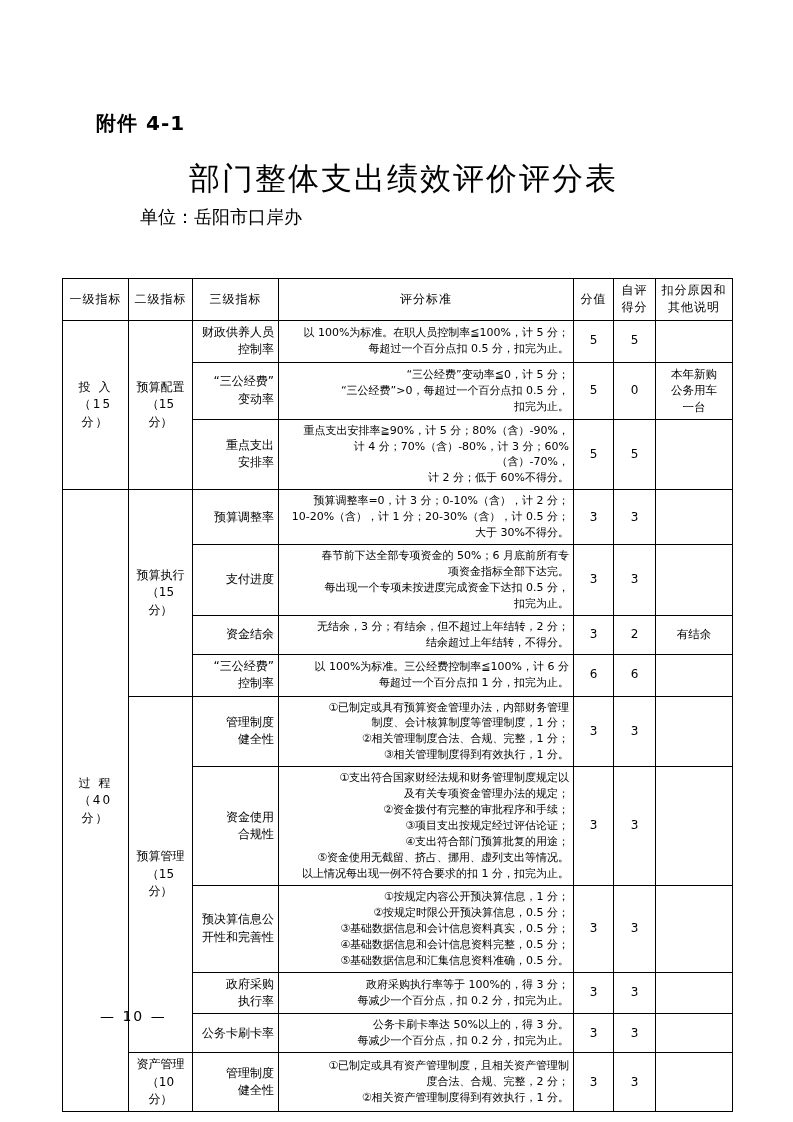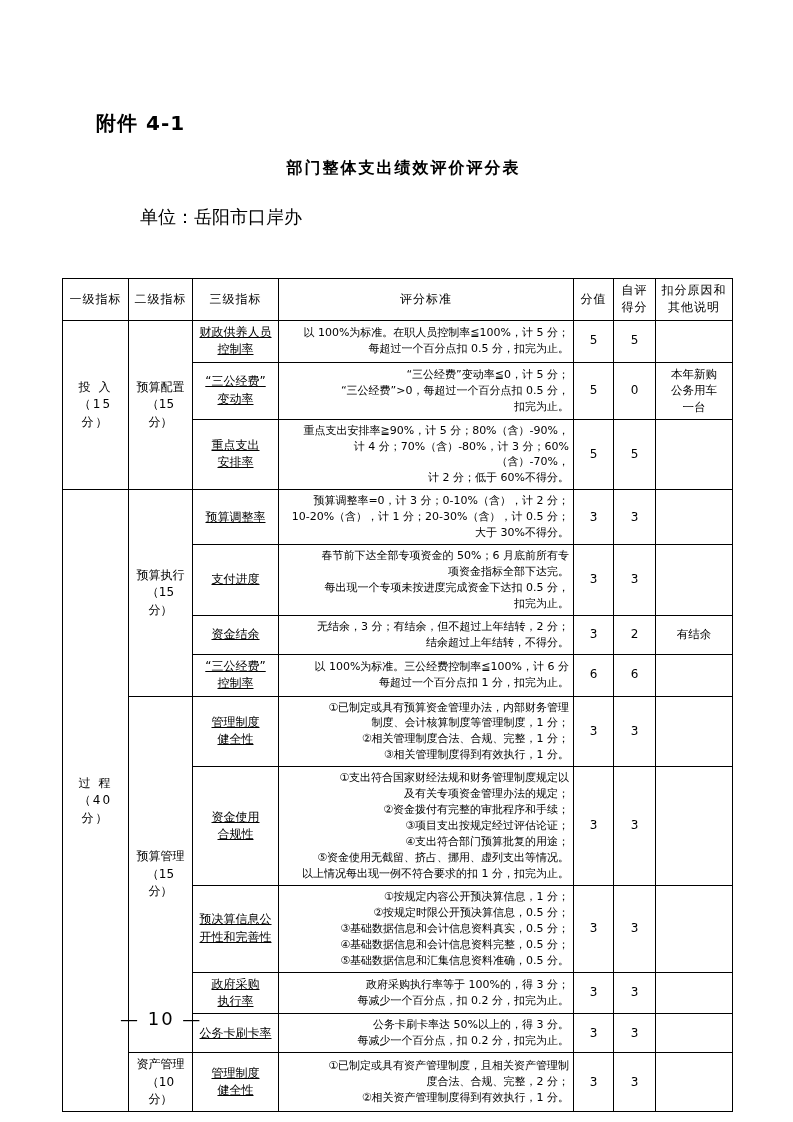--- a/index.html
+++ b/index.html
@@ -29,22 +29,22 @@
     font-weight: bold;
     letter-spacing: 1px;
     font-family: "DejaVu Sans", "Liberation Sans", sans-serif;
   }
   .doc-title {
     position: absolute;
     left: 16px;
     right: 0;
     top: 158px;
     text-align: center;
-    font-size: 16px;
-    font-weight: bold;
+    font-size: 31px;
+    font-weight: normal;
     letter-spacing: 2px;
   }
   .unit-line {
     position: absolute;
     left: 140px;
     top: 205px;
     font-size: 18px;
     font-weight: normal;
   }
   table.score-table {
@@ -75,46 +75,44 @@
     text-align: center;
     font-weight: bold;
     letter-spacing: 2px;
     font-size: 12px;
   }
   .lvl2 {
     text-align: center;
     font-size: 12px;
   }
   .lvl3 {
-    text-align: center;
-    font-size: 12px;
-    text-decoration: underline;
+    text-align: right;
+    font-size: 12px;
   }
   .criteria {
     text-align: right;
     font-size: 11px;
     padding-left: 6px;
     padding-right: 4px;
   }
   .num {
     text-align: center;
     font-size: 12px;
   }
   .note {
     text-align: center;
     font-size: 11.5px;
     line-height: 1.5;
   }
   .page-number {
     position: absolute;
     left: 100px;
     top: 1008px;
-    font-size: 18px;
+    font-size: 14px;
     letter-spacing: 2px;
-    margin-left: 20px;
   }
 </style>
 </head>
 <body>
 
 <div class="page">
 
   <div class="attachment-label">附件 4-1</div>
 
   <div class="doc-title">部门整体支出绩效评价评分表</div>

